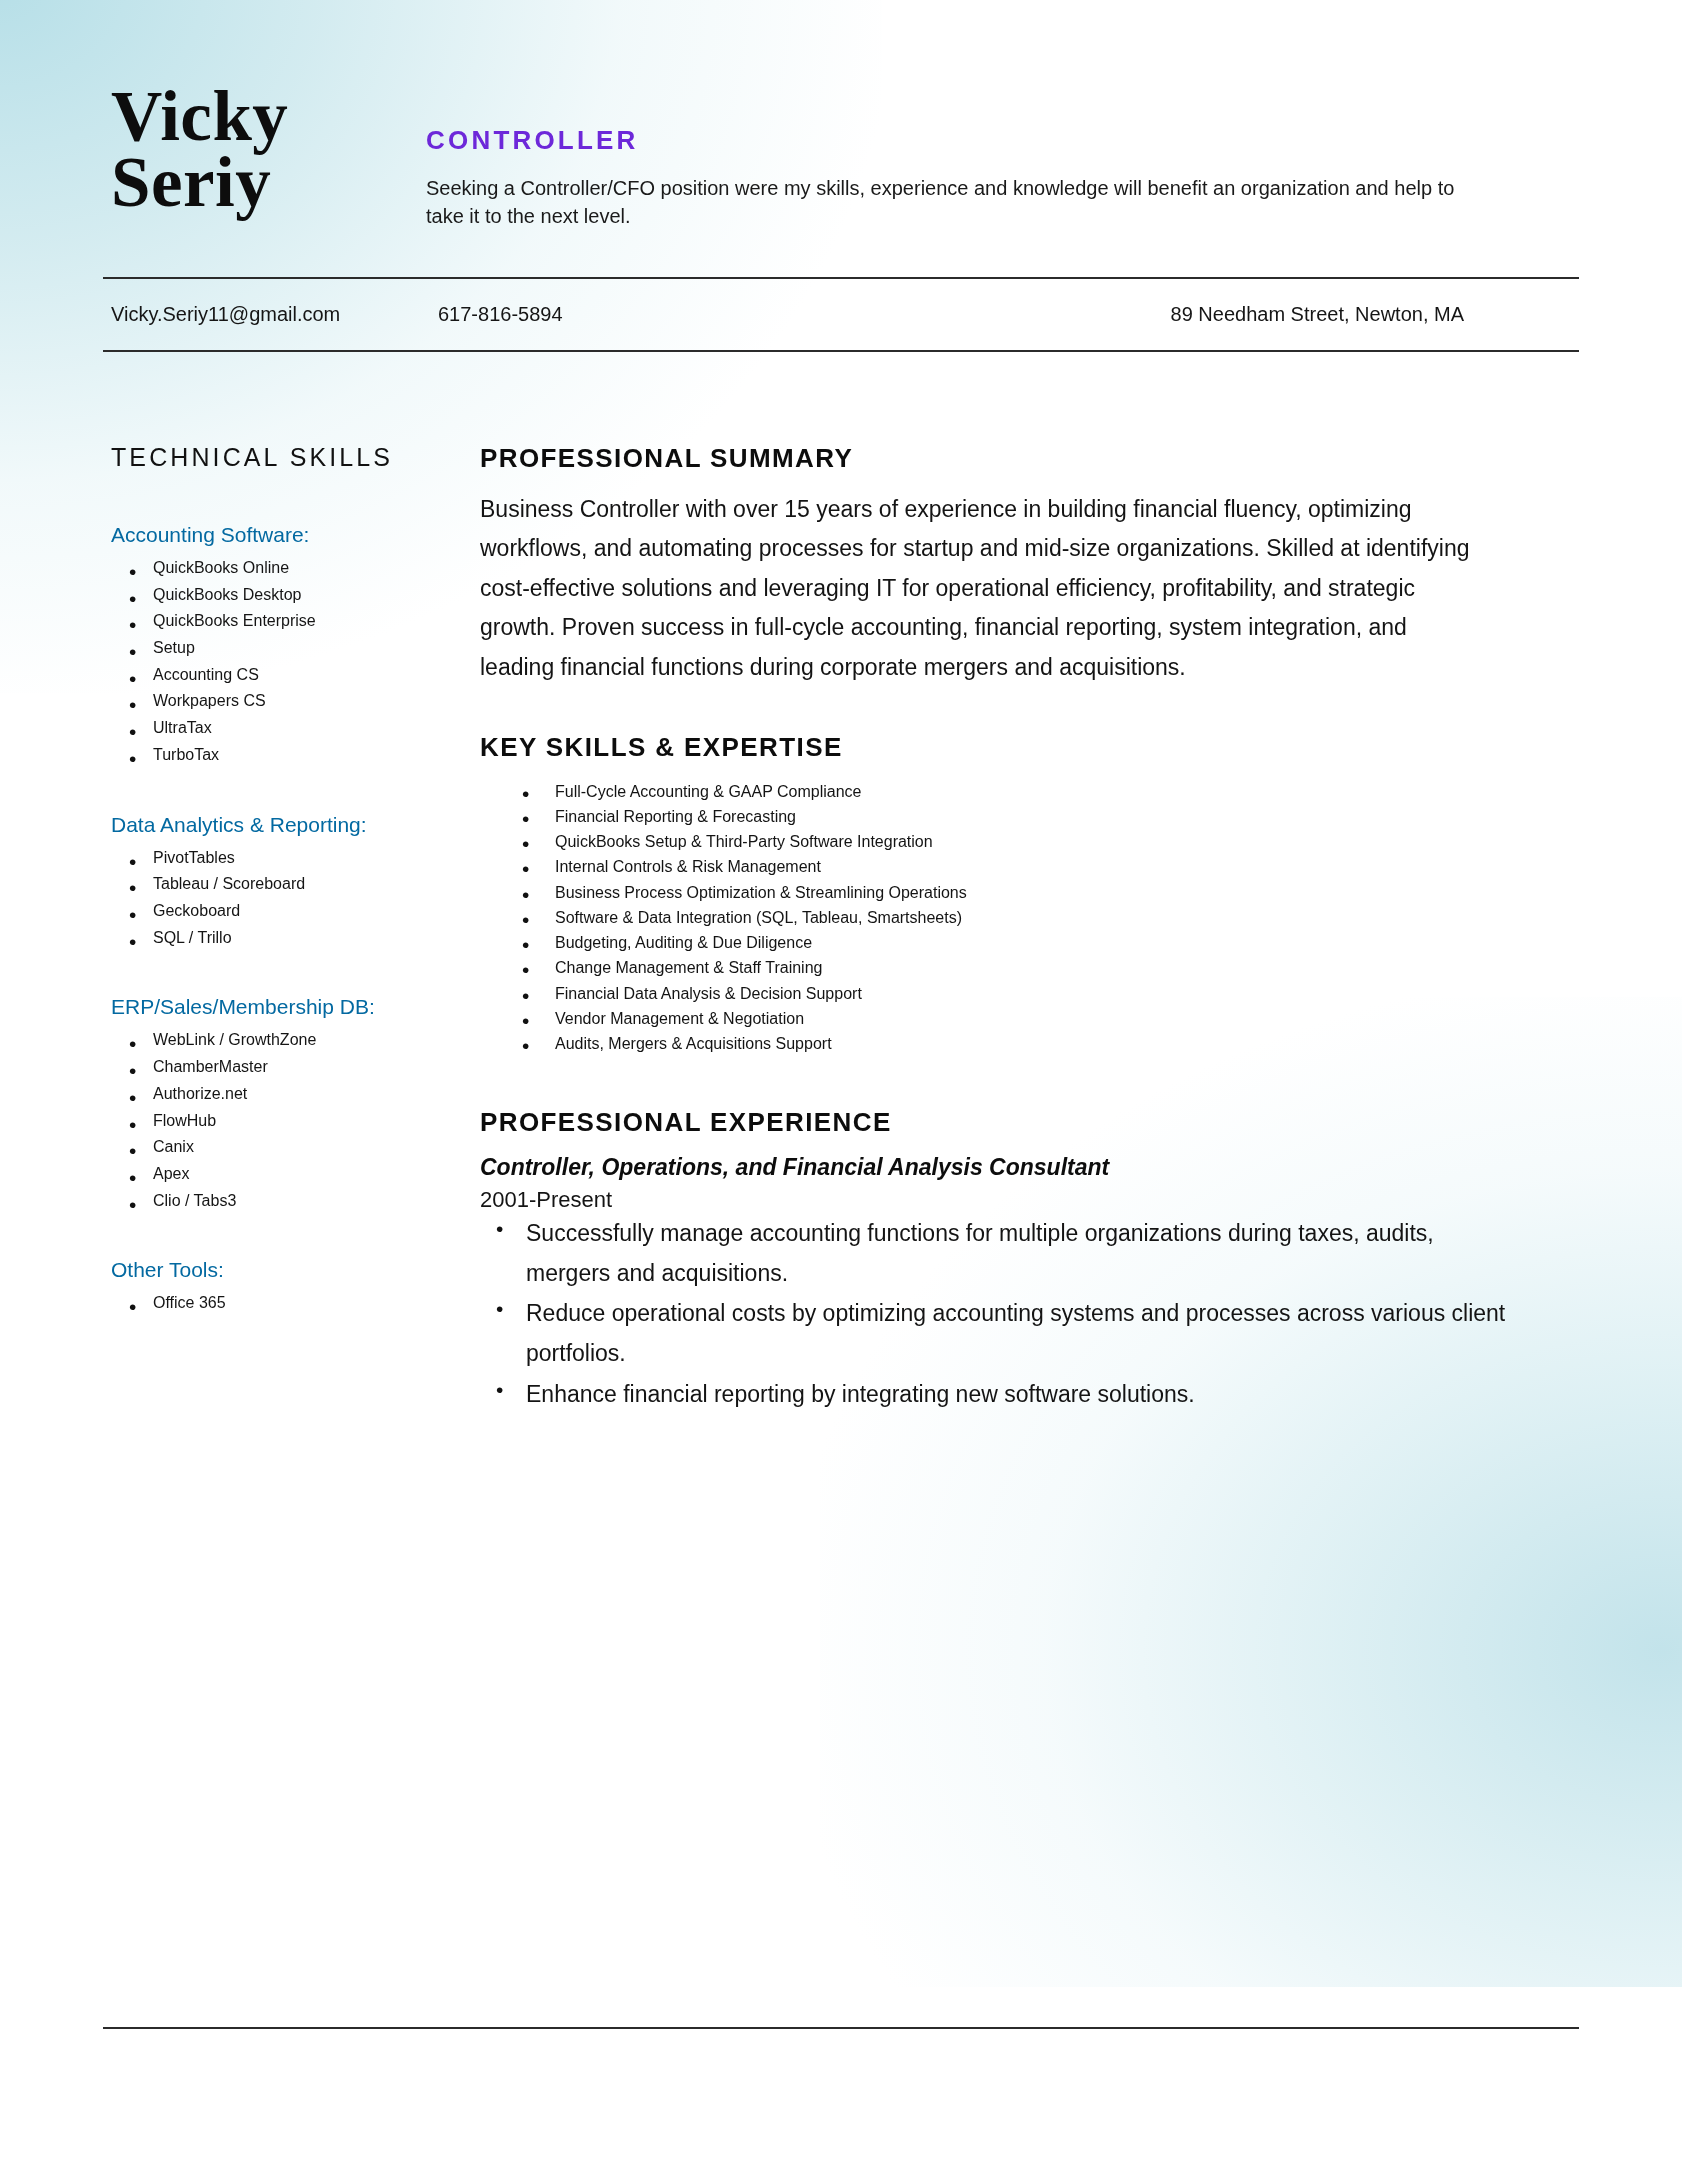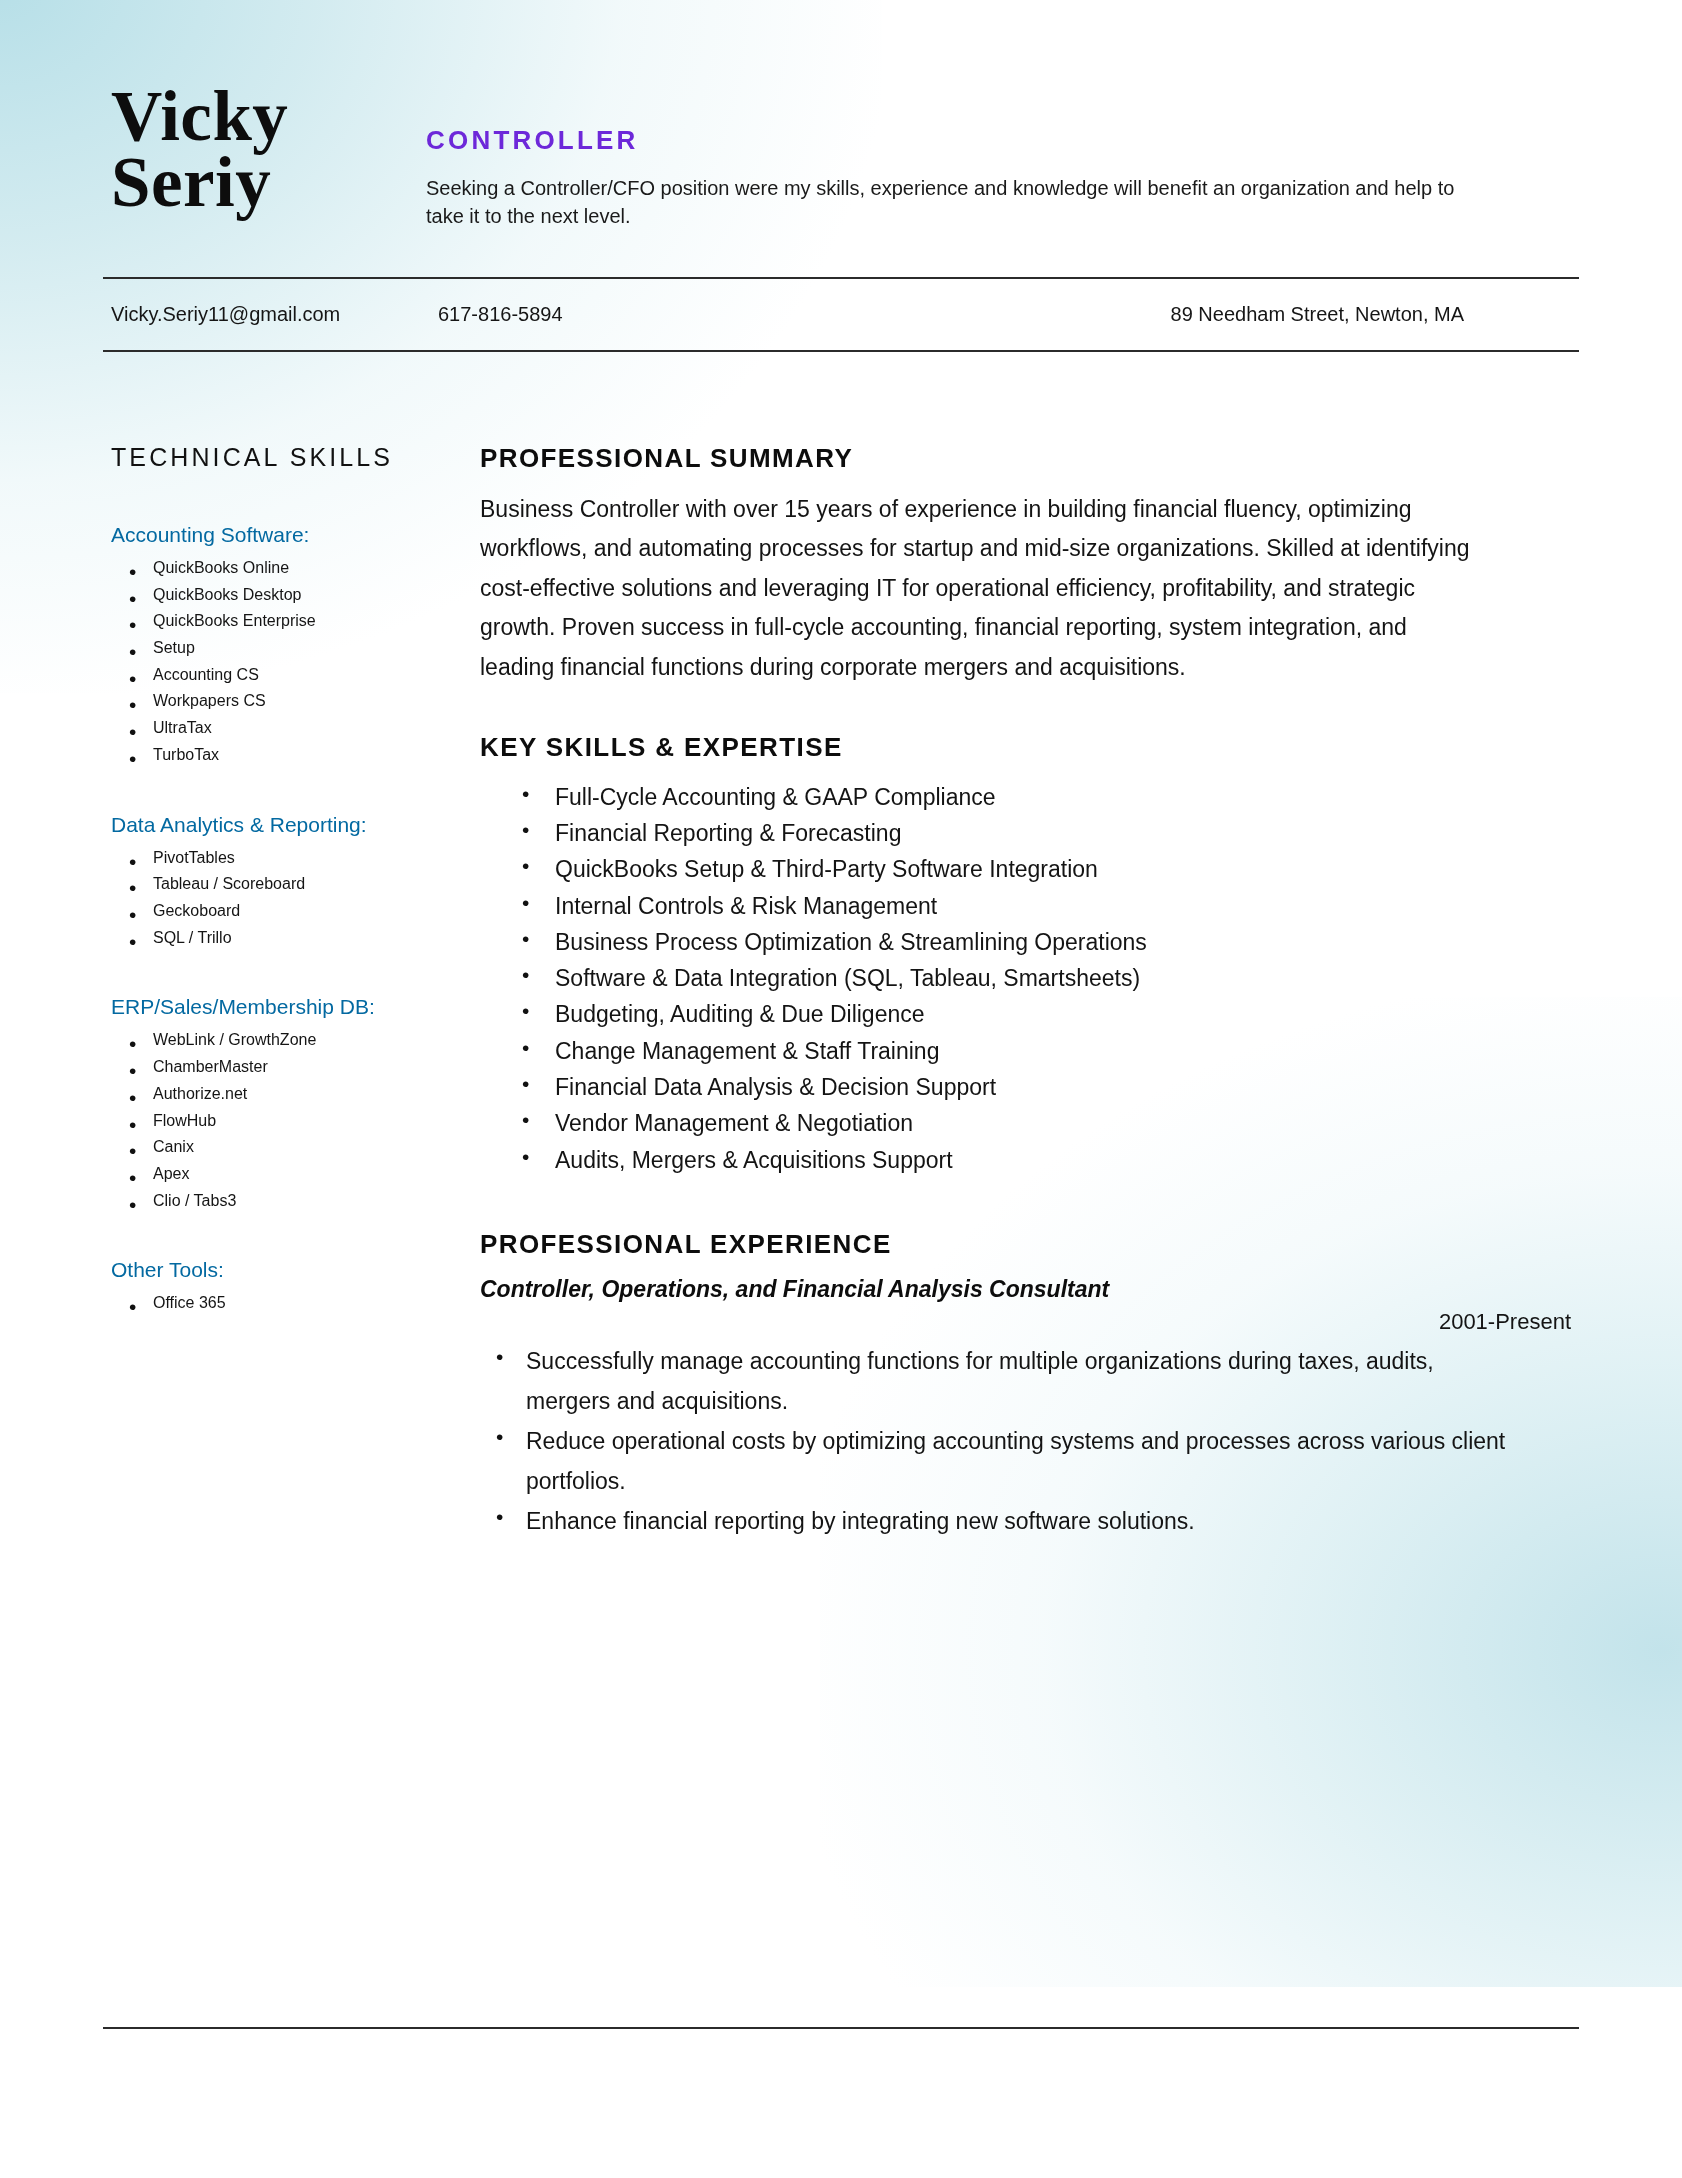--- a/index.html
+++ b/index.html
@@ -181,21 +181,21 @@
     max-width: 1000px;
     margin-bottom: 44px;
   }
   ul.wide-bullets {
     list-style: none;
     margin: 0 0 51px 0;
     padding: 0;
   }
   ul.wide-bullets li {
     position: relative;
-    font-size: 23px;
+    font-size: 16px;
     line-height: 1.58;
     color: #141414;
     padding-left: 75px;
   }
   ul.wide-bullets li::before {
     content: "\2022";
     position: absolute;
     left: 42px;
     top: -2px;
     font-size: 21px;
@@ -204,22 +204,20 @@
   .job-title {
     font-size: 23px;
     font-weight: 700;
     font-style: italic;
     color: #0d0d0d;
     margin-bottom: 6px;
   }
   .job-dates {
     font-size: 22px;
     color: #141414;
-    margin-bottom: 6px;
-    text-align: right;
   }
   ul.exp-bullets {
     list-style: none;
     margin: 0;
     padding: 0;
   }
   ul.exp-bullets li {
     position: relative;
     font-size: 23px;
     line-height: 1.74;

